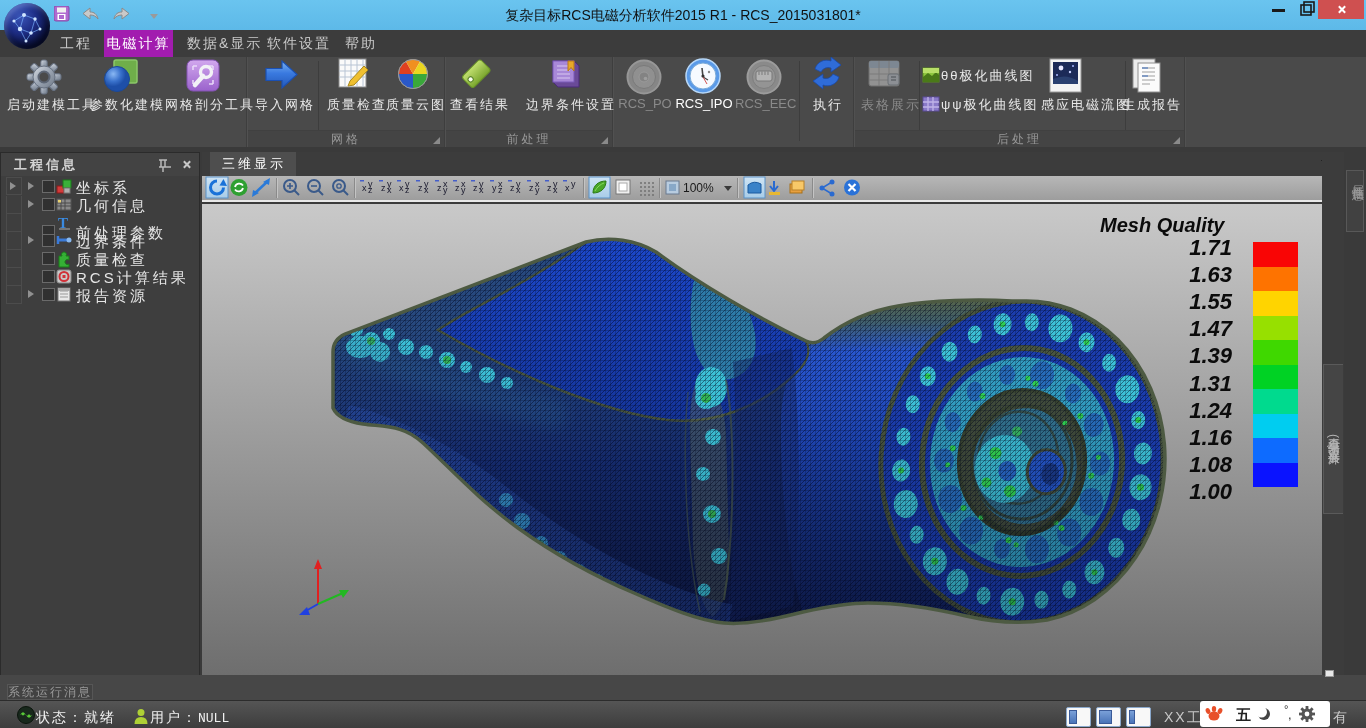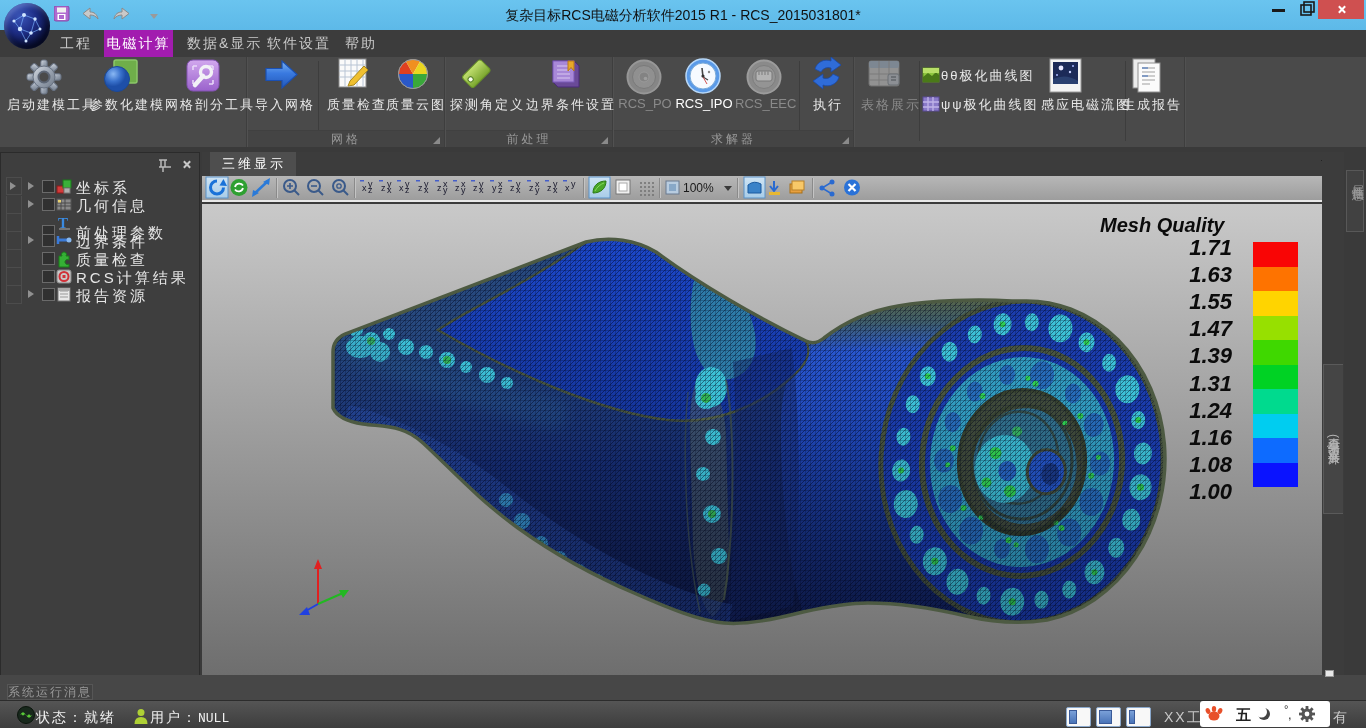--- a/index.html
+++ b/index.html
@@ -275,44 +275,45 @@
   <div class="isep" style="left:919px"></div>
   <div class="isep" style="left:1125px"></div>
   <div class="glabelbar" style="left:248px;width:196px">
       <div class="glabel">网格</div>
       <div class="gcorner" style="right:4px"></div>
     </div>
   <div class="glabelbar" style="left:446px;width:166px">
       <div class="glabel">前处理</div>
       <div class="gcorner" style="right:4px"></div>
     </div>
-  <div class="glabelbar" style="left:614px;width:239px">
-      <div class="glabel">求解器</div>
+  <div class="glabelbar" style="left:855px;width:329px">
+      <div class="glabel">后处理</div>
       <div class="gcorner" style="right:4px"></div>
     </div>
   <div class="rlabel" style="left:7px;width:74px">启动建模工具</div>
   <div class="rlabel" style="left:90px;width:65px">参数化建模</div>
   <div class="rlabel" style="left:165px;width:76px">网格剖分工具</div>
   <div class="rlabel" style="left:255px;width:55px">导入网格</div>
   <div class="rlabel" style="left:327px;width:55px">质量检查</div>
   <div class="rlabel" style="left:386px;width:55px">质量云图</div>
-  <div class="rlabel" style="left:450px;width:60px">探测角定义</div>
+  <div class="rlabel" style="left:450px;width:60px">查看结果</div>
   <div class="rlabel" style="left:526px;width:78px">边界条件设置</div>
   <div class="rlabel dis" style="left:616px;width:58px;letter-spacing:0">RCS_PO</div>
   <div class="rlabel" style="left:675px;width:58px;color:#fff;letter-spacing:0">RCS_IPO</div>
   <div class="rlabel dis" style="left:735px;width:58px;letter-spacing:0">RCS_EEC</div>
   <div class="rlabel" style="left:813px;width:28px">执行</div>
   <div class="rlabel dis" style="left:861px;width:55px">表格展示</div>
   <div class="rlabel" style="left:941px;top:10px;text-align:right">θθ极化曲线图</div>
   <div class="rlabel" style="left:941px;top:39px;text-align:left">ψψ极化曲线图</div>
   <div class="rlabel" style="left:1041px;width:75px">感应电磁流图</div>
   <div class="rlabel" style="left:1122px;width:55px">生成报告</div>
 </div>
 
 <div id="lpanel">
+  <div id="lphead">工程信息</div>
   <svg width="30" height="20" style="position:absolute;left:152px;top:3px">
     <path d="M6 4 h8 M8 4 v7 M12 4 v7 M6 11 h12 M10 11 v5" stroke="#b8b8b8" stroke-width="1.5" fill="none"></path>
   </svg>
   <span class="xmark" style="position:absolute;left:181px;top:7px;color:#c8c8c8"></span>
   <div class="gutcell" style="top:24px;border-top:1px solid #4c4c4c"></div>
   <div class="gutcell" style="top:43px"></div>
   <div class="gutcell" style="top:61px"></div>
   <div class="gutcell" style="top:79px"></div>
   <div class="gutcell" style="top:97px"></div>
   <div class="gutcell" style="top:115px"></div>

